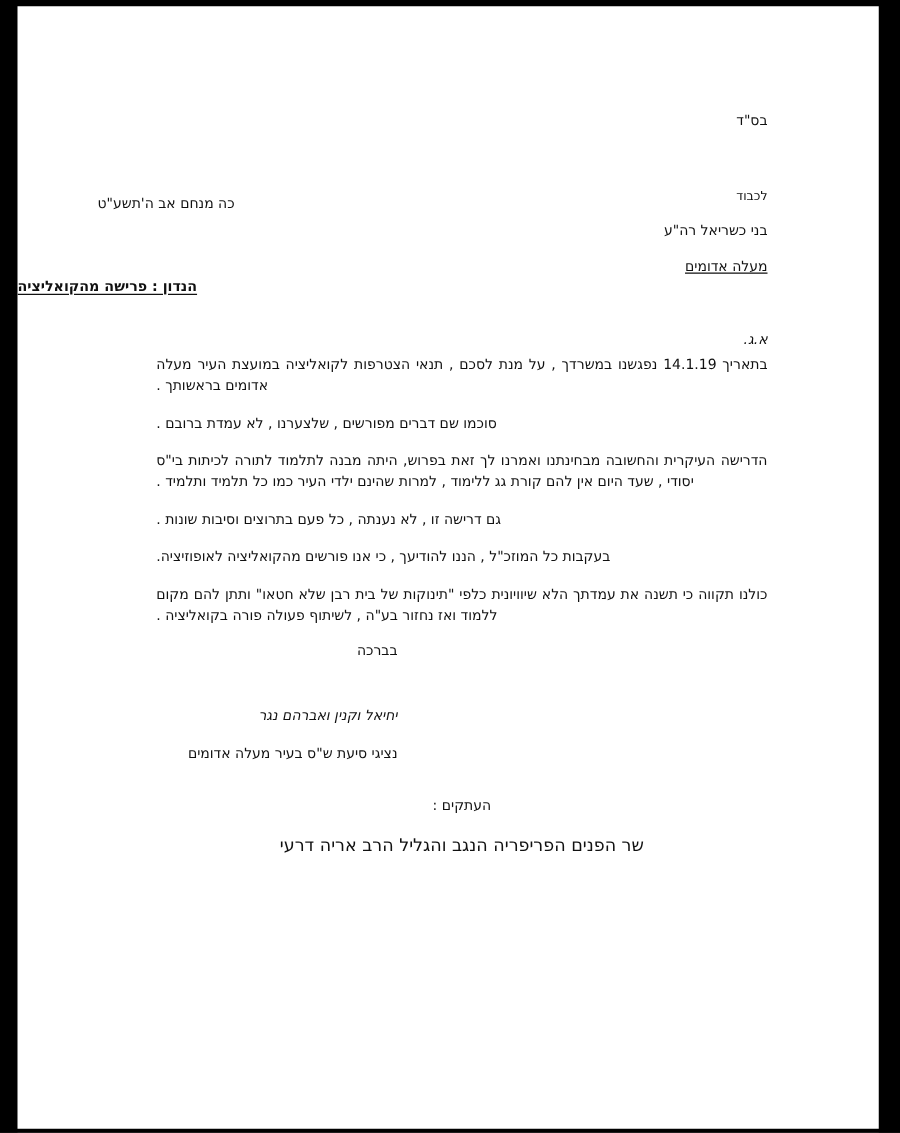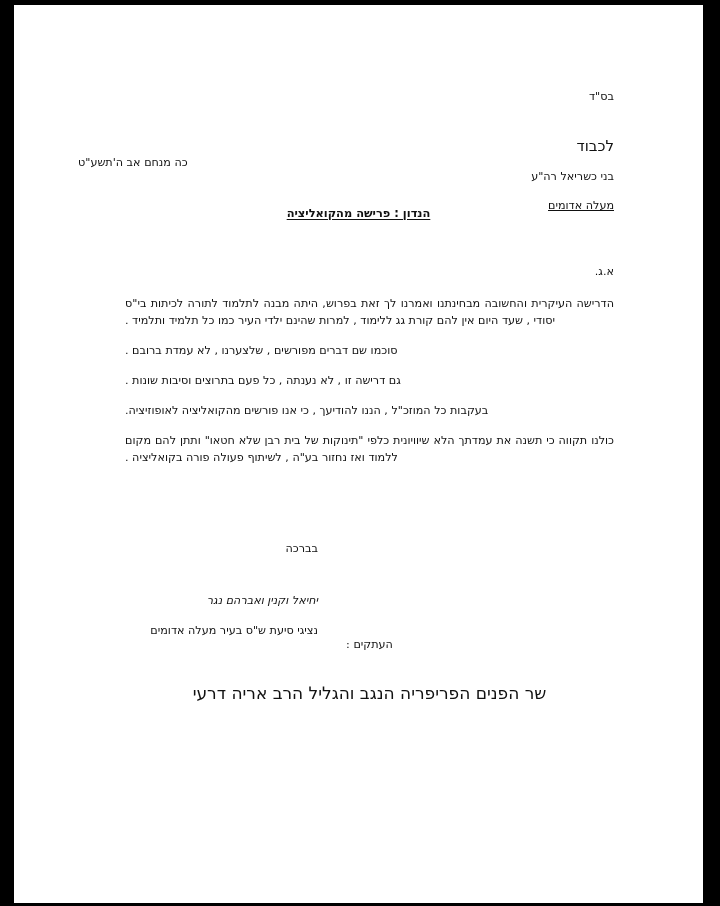--- a/index.html
+++ b/index.html
@@ -70,22 +70,22 @@
     right: 89px;
     top: 0;
     width: 300px;
     text-align: right;
   }
   .bsd {
     margin-top: 84px;
     font-size: 11.2px;
   }
   .lichvod {
-    margin-top: 29px;
-    font-size: 15px;
+    margin-top: 44px;
+    font-size: 10px;
   }
   .addressee {
     margin-top: 12px;
     font-size: 11.2px;
   }
   .city {
     margin-top: 12px;
     font-size: 11.2px;
     text-decoration: underline;
   }
@@ -105,58 +105,59 @@
   .date-greg {
     margin-top: 12px;
     font-size: 11.2px;
   }
 
   
   .subject-wrap {
     position: absolute;
     right: 0;
     left: 0;
-    top: 200px;
-    text-align: center;
+    top: 216px;
+    text-align: left;
   }
   .subject {
     display: inline-block;
     font-weight: bold;
     font-size: 11.4px;
     text-decoration: underline;
     text-underline-offset: 2px;
   }
 
   
   .body-block {
     position: absolute;
     right: 89px;
     top: 259px;
     width: 489px;
   }
   .greeting {
     font-size: 11.2px;
-    margin-bottom: 14px;
+    margin-bottom: 2px;
+    font-style: italic;
   }
   .para {
     font-size: 11.2px;
     line-height: 1.52;
     text-align: justify;
     text-align-last: left;
     margin: 0 0 13px 0;
   }
   .para.short {
     text-align: left;
   }
 
   
   .sign-block {
     position: absolute;
     right: 385px;
-    top: 536px;
+    top: 508px;
     width: 240px;
     text-align: right;
     direction: rtl;
   }
   .sign-greet {
     font-size: 11.2px;
   }
   .sign-names {
     margin-top: 35px;
     font-size: 11.2px;
@@ -172,22 +173,22 @@
     position: absolute;
     right: 89px;
     top: 632px;
     width: 489px;
     text-align: center;
   }
   .copies-title {
     font-size: 11.2px;
   }
   .copies-item {
-    margin-top: 27px;
-    font-size: 17px;
+    margin-top: 13px;
+    font-size: 14px;
   }
 </style>
 </head>
 <body>
 
 <div class="scan-frame">
 
   <div class="band-top"></div>
   <div class="band-left"></div>
   <div class="band-right"></div>
@@ -205,22 +206,23 @@
       <div class="hdr-dates">
         <div class="date-heb">כה מנחם אב ה'תשע"ט</div>
       </div>
 
       <div class="subject-wrap">
         <span class="subject">הנדון : פרישה מהקואליציה</span>
       </div>
 
       <div class="body-block">
         <div class="greeting">א.ג.</div>
+        <p class="para">בתאריך 14.1.19 נפגשנו במשרדך , על מנת לסכם , תנאי הצטרפות לקואליציה במועצת העיר מעלה אדומים בראשותך .</p>
+        <p class="para short">סוכמו שם דברים מפורשים , שלצערנו , לא עמדת ברובם .</p>
         <p class="para">הדרישה העיקרית והחשובה מבחינתנו ואמרנו לך זאת בפרוש,  היתה מבנה לתלמוד לתורה לכיתות בי"ס יסודי , שעד היום אין להם קורת גג ללימוד , למרות שהינם ילדי העיר כמו כל תלמיד ותלמיד .</p>
-        <p class="para short">סוכמו שם דברים מפורשים , שלצערנו , לא עמדת ברובם .</p>
         <p class="para short">גם דרישה זו , לא נענתה , כל פעם בתרוצים וסיבות שונות .</p>
         <p class="para short">בעקבות כל המוזכ"ל , הננו להודיעך , כי אנו פורשים מהקואליציה לאופוזיציה.</p>
         <p class="para">כולנו תקווה כי תשנה את עמדתך הלא שיוויונית כלפי "תינוקות של בית רבן שלא חטאו" ותתן להם מקום ללמוד ואז נחזור בע"ה , לשיתוף פעולה פורה בקואליציה .</p>
       </div>
 
       <div class="sign-block">
         <div class="sign-greet">בברכה</div>
         <div class="sign-names">יחיאל וקנין   ואברהם נגר</div>
         <div class="sign-role">נציגי סיעת ש"ס בעיר מעלה אדומים</div>
       </div>

